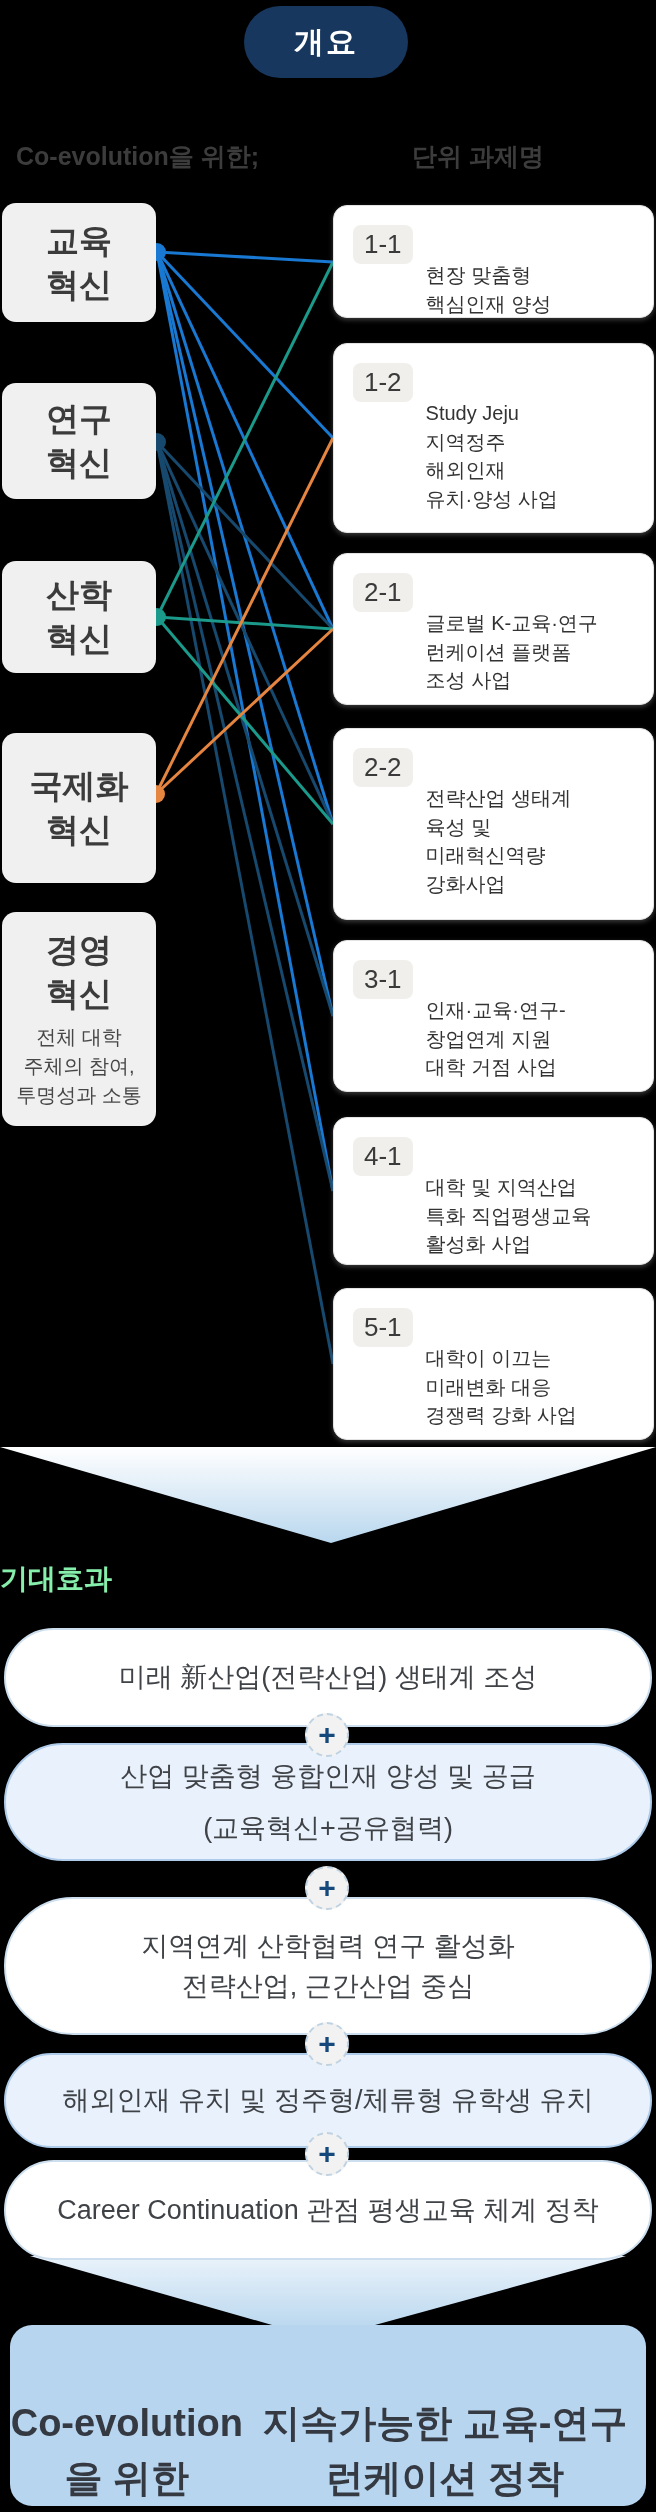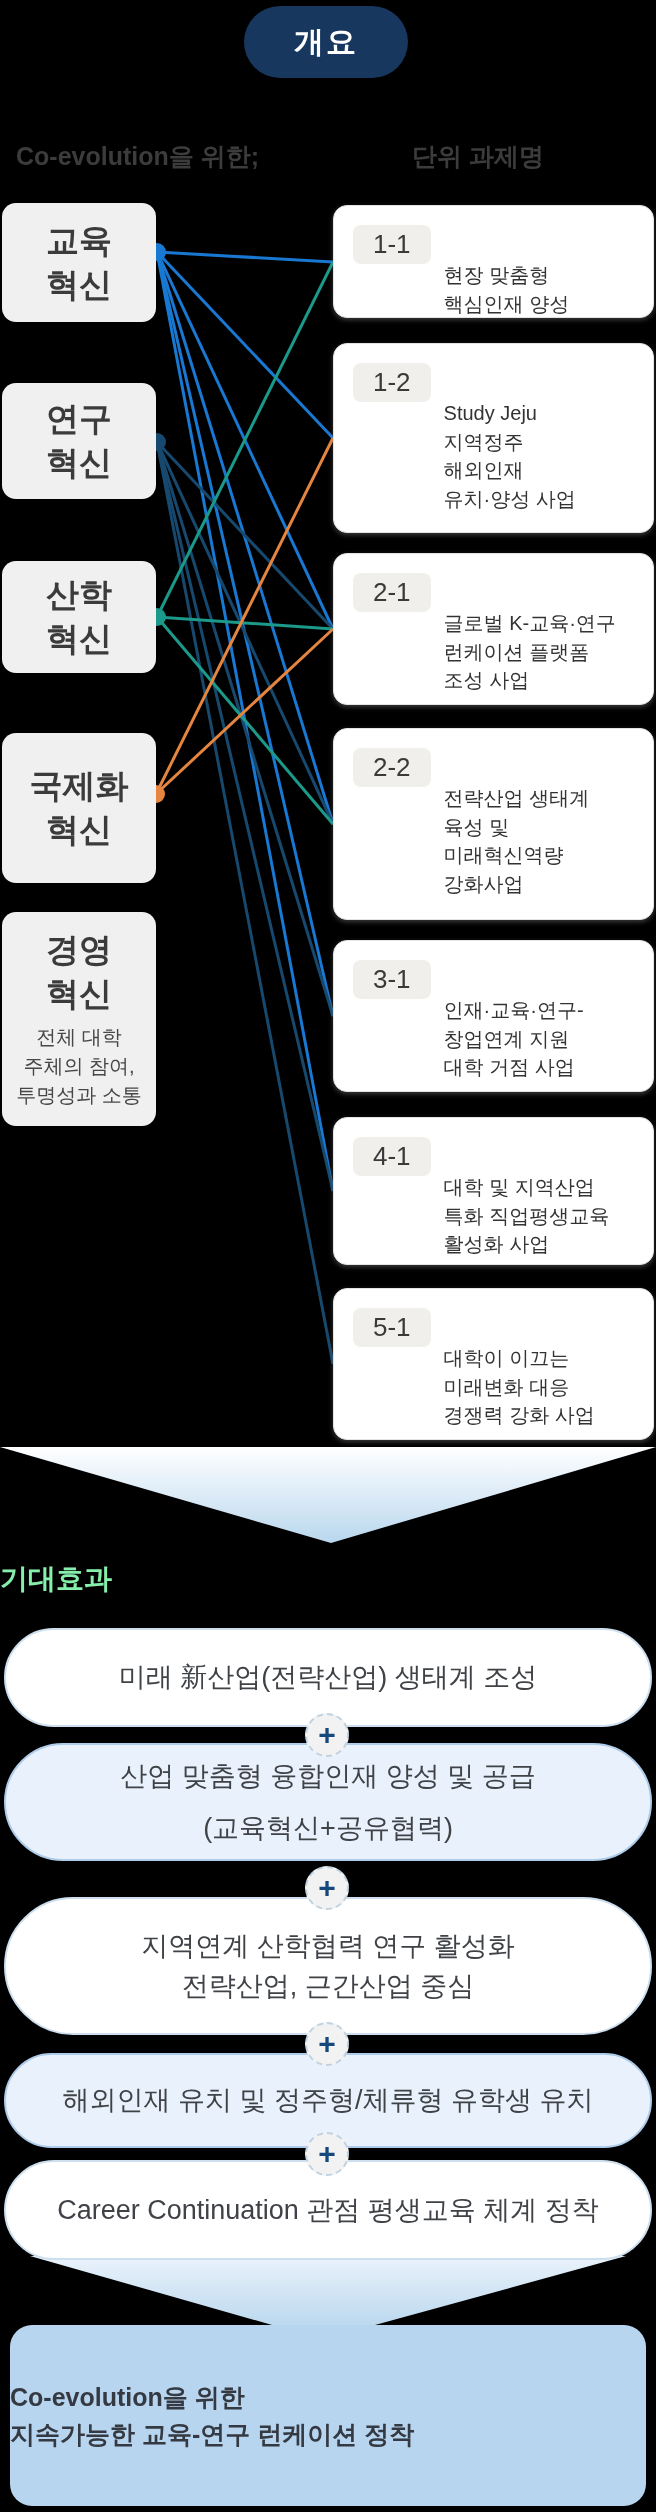--- a/index.html
+++ b/index.html
@@ -34,21 +34,21 @@
   .lb4{top:733px;height:150px;}
   .lb5{top:912px;height:214px;}
 
   
   .task-box{
     left:333px;width:321px;background:#fff;border-radius:14px;z-index:2;box-sizing:border-box;
     border:1px solid #e3e3e3;box-shadow:0 2px 5px rgba(130,130,130,.45);
     display:flex;align-items:flex-start;gap:13px;padding:19px 14px 14px 19px;
   }
   .task-code{
-    background:#f0efec;border-radius:8px;padding:3px 20px;font-size:26px;color:#3a3a3a;
+    background:#f0efec;border-radius:8px;padding:3px 11px;font-size:26px;color:#3a3a3a;
     font-weight:500;flex:0 0 auto;line-height:1.25;
   }
   .task-title{font-size:20px;color:#333;font-weight:500;line-height:1.43;white-space:nowrap;margin-top:36px;}
   .tb1{top:205px;height:113px;}
   .tb2{top:343px;height:190px;}
   .tb3{top:553px;height:152px;}
   .tb4{top:728px;height:192px;}
   .tb5{top:940px;height:152px;}
   .tb6{top:1117px;height:148px;}
   .tb7{top:1288px;height:152px;}
@@ -75,22 +75,22 @@
   .plus{
     left:305px;width:44px;height:44px;border-radius:50%;background:#f2f2f2;
     border:2px dashed #bfd2e2;box-sizing:border-box;color:#16497b;font-size:30px;font-weight:600;
     display:flex;align-items:center;justify-content:center;z-index:3;line-height:1;
   }
   .pl1{top:1713px;} .pl2{top:1866px;} .pl3{top:2022px;} .pl4{top:2132px;}
 
   
   .conclusion{
     left:10px;top:2325px;width:636px;height:181px;background:#b7d5ef;border-radius:22px;z-index:2;
-    display:flex;flex-direction:column;align-items:flex-start;justify-content:center;text-align:center;
-    font-size:25px;font-weight:700;color:#343942;line-height:1.45;
+    display:flex;flex-direction:row;align-items:flex-end;justify-content:center;text-align:center;
+    font-size:38px;font-weight:700;color:#343942;line-height:1.45;
   }
 </style>
 </head>
 <body>
 
 <svg id="links" class="abs" viewBox="0 0 656 2512">
   <defs>
     <linearGradient id="funnelGrad1" x1="0" y1="0" x2="0" y2="1">
       <stop offset="0" stop-color="#ffffff"></stop>
       <stop offset="1" stop-color="#b9d7ee"></stop>

